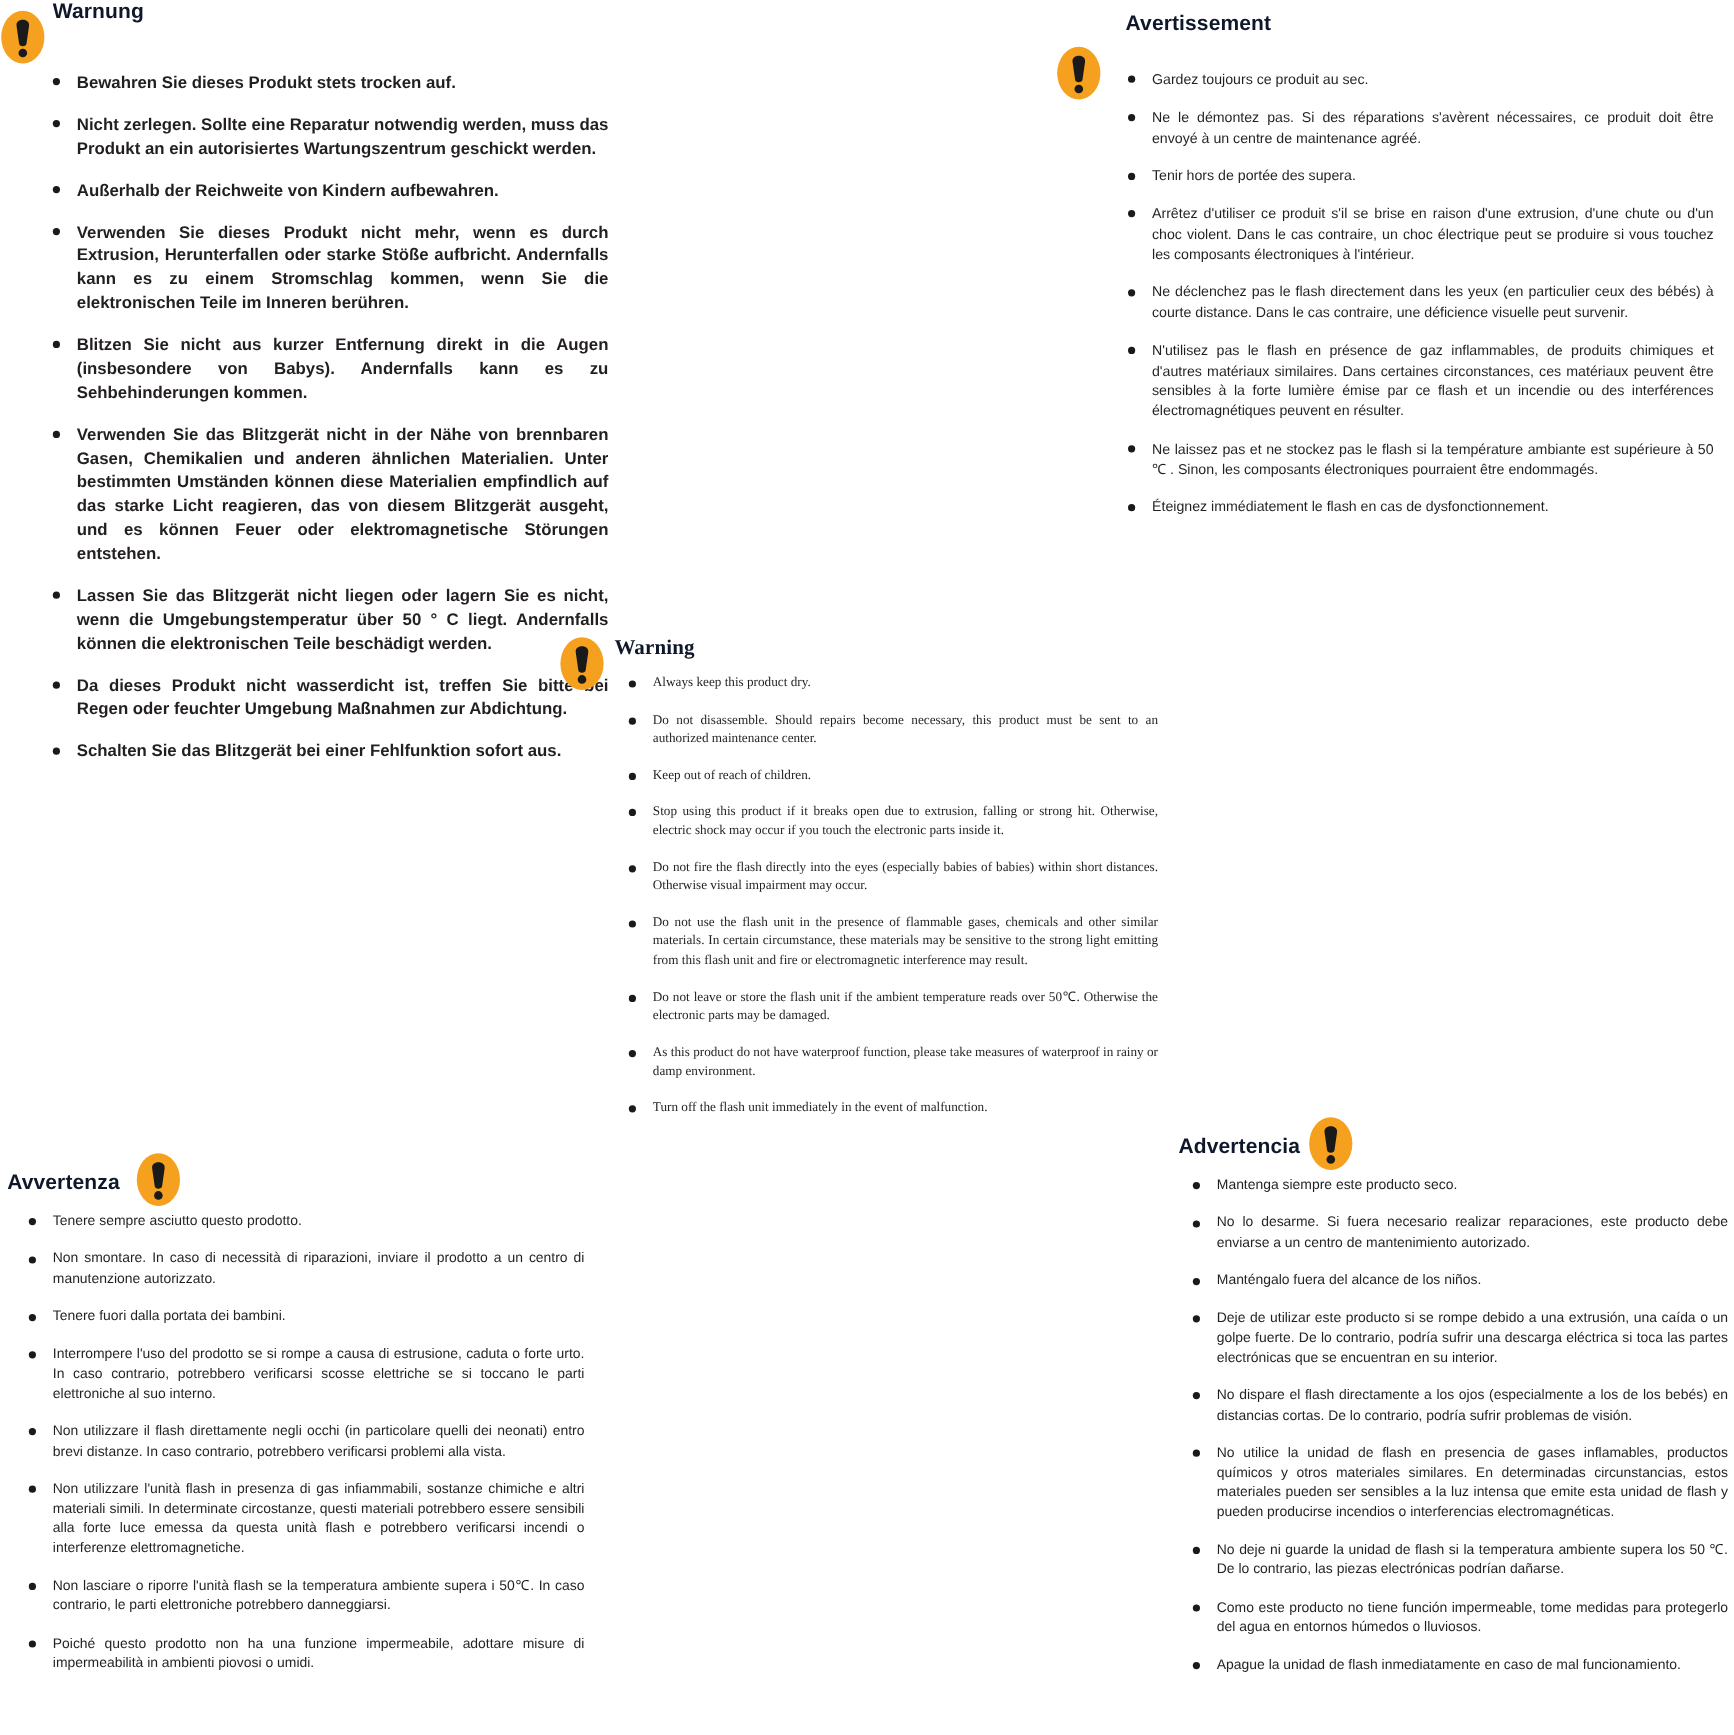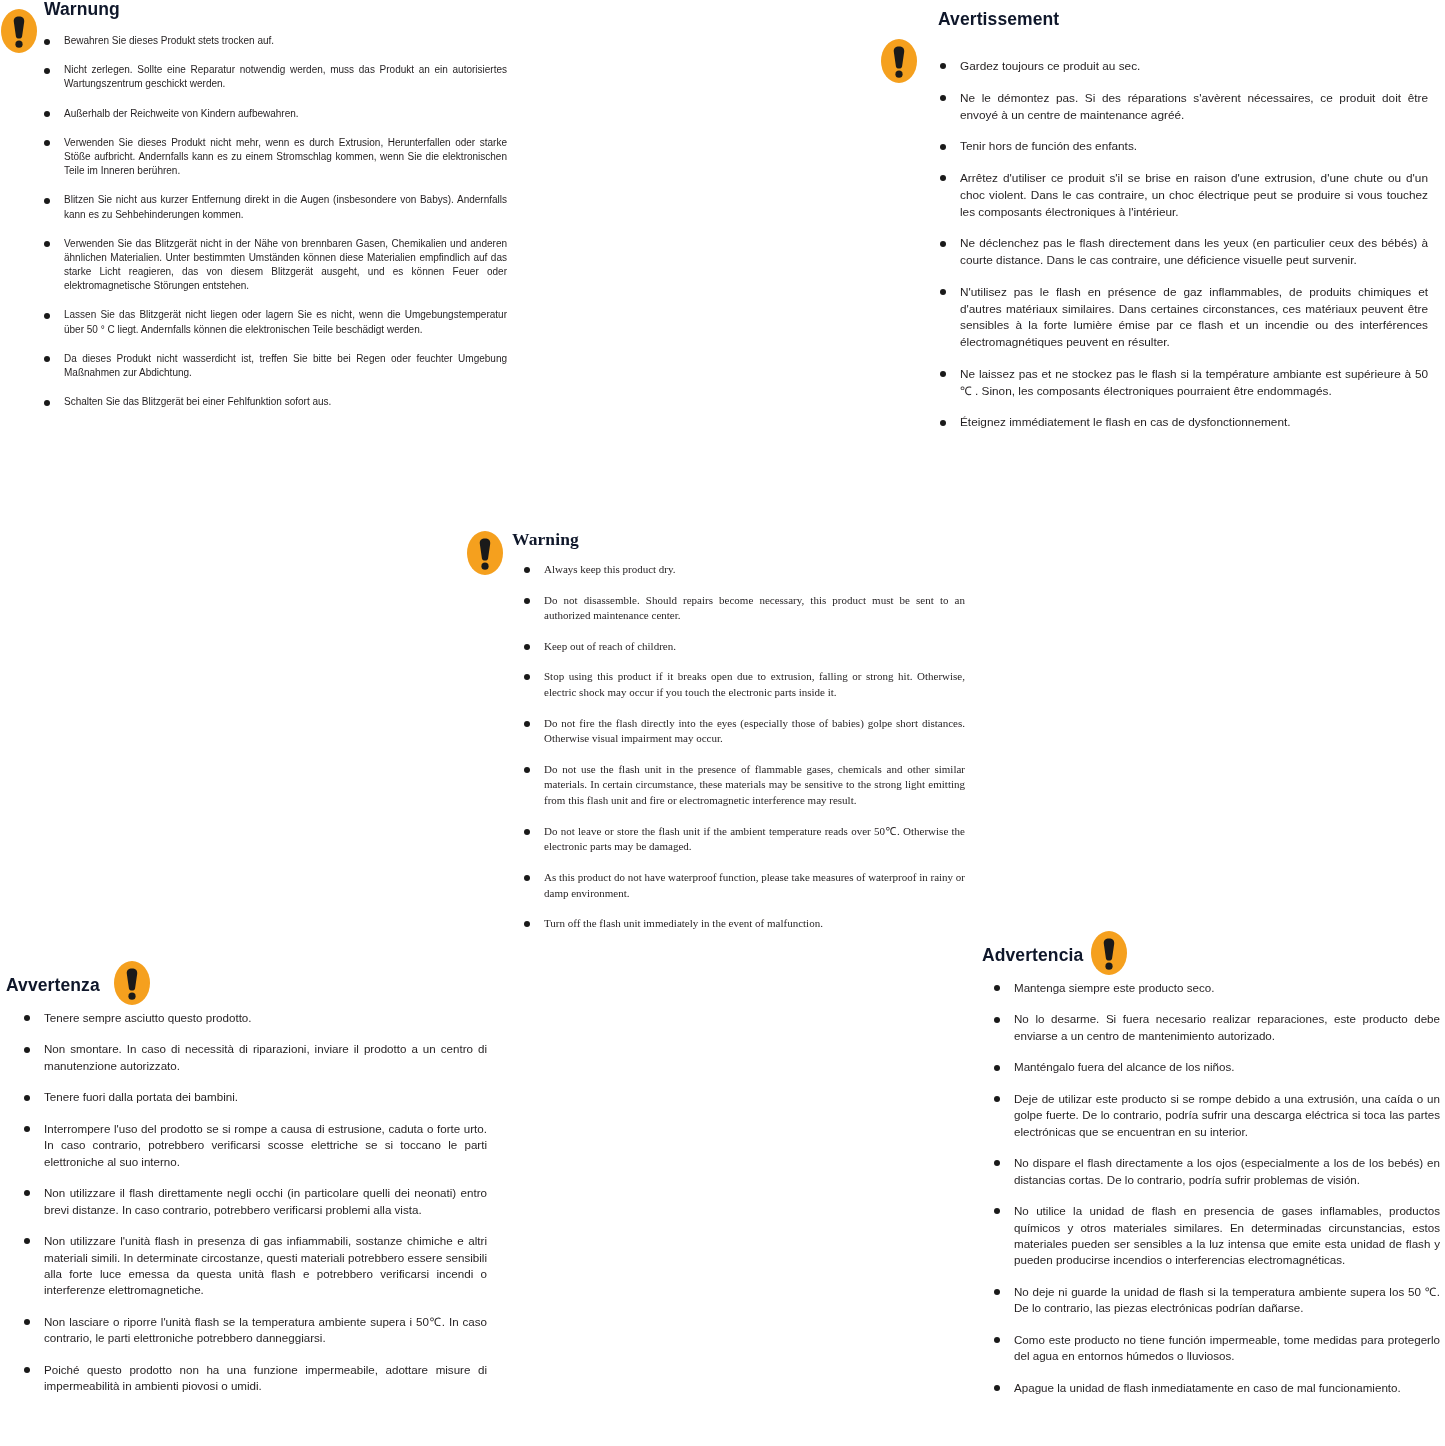--- a/index.html
+++ b/index.html
@@ -65,21 +65,21 @@
   }
   
   ul.bullets > li .txt { display: inline; }
 
   
   #panel-de {
     left: 0px; top: 0px; width: 515px;
   }
   #panel-de .warn-icon { left: 0px; top: 8px; }
   #panel-de .warn-title { margin-left: 44px; }
-  #panel-de .bullets { margin-top: 4px; margin-left: 42px; width: 465px; font-size: 10px; }
+  #panel-de .bullets { margin-top: 29px; margin-left: 42px; width: 465px; font-size: 14px; font-weight: bold; }
 
   #panel-fr {
     left: 880px; top: 10px; width: 565px;
   }
   #panel-fr .warn-icon { left: 0px; top: 28px; }
   #panel-fr .warn-title { margin-left: 58px; }
   #panel-fr .bullets { margin-top: 18px; margin-left: 58px; width: 490px; font-size: 11.8px; }
 
   #panel-en {
     left: 462px; top: 530px; width: 520px; font-family: Liberation Serif, serif;
@@ -138,21 +138,21 @@
         <ellipse cx="19" cy="23" rx="18" ry="22" fill="#F5A01E"></ellipse>
         <path d="M19 8.5 c3.4 0 5.6 1.9 5.2 5.2 l-2.1 14.6 c-0.2 1.5 -1.3 2.3 -3.1 2.3 c-1.8 0 -2.9 -0.8 -3.1 -2.3 l-2.1 -14.6 c-0.4 -3.3 1.8 -5.2 5.2 -5.2 z" fill="#1a1a1a"></path>
         <ellipse cx="19" cy="36.2" rx="3.6" ry="3.6" fill="#1a1a1a"></ellipse>
       </svg>
     </span>
     <h2 class="warn-title">Avertissement</h2>
   </div>
   <ul class="bullets">
     <li><span class="txt">Gardez toujours ce produit au sec.</span></li>
     <li><span class="txt">Ne le démontez pas. Si des réparations s'avèrent nécessaires, ce produit doit être envoyé à un centre de maintenance agréé.</span></li>
-    <li><span class="txt">Tenir hors de función des enfants.</span></li>
+    <li><span class="txt">Tenir hors de portée des supera.</span></li>
     <li><span class="txt">Arrêtez d'utiliser ce produit s'il se brise en raison d'une extrusion, d'une chute ou d'un choc violent. Dans le cas contraire, un choc électrique peut se produire si vous touchez les composants électroniques à l'intérieur.</span></li>
     <li><span class="txt">Ne déclenchez pas le flash directement dans les yeux (en particulier ceux des bébés) à courte distance. Dans le cas contraire, une déficience visuelle peut survenir.</span></li>
     <li><span class="txt">N'utilisez pas le flash en présence de gaz inflammables, de produits chimiques et d'autres matériaux similaires. Dans certaines circonstances, ces matériaux peuvent être sensibles à la forte lumière émise par ce flash et un incendie ou des interférences électromagnétiques peuvent en résulter.</span></li>
     <li><span class="txt">Ne laissez pas et ne stockez pas le flash si la température ambiante est supérieure à 50 ℃ . Sinon, les composants électroniques pourraient être endommagés.</span></li>
     <li><span class="txt">Éteignez immédiatement le flash en cas de dysfonctionnement.</span></li>
   </ul>
 </div>
 
 <div class="panel" id="panel-en">
   <div class="title-wrap">
@@ -163,21 +163,21 @@
         <ellipse cx="19" cy="36.2" rx="3.6" ry="3.6" fill="#1a1a1a"></ellipse>
       </svg>
     </span>
     <h2 class="warn-title">Warning</h2>
   </div>
   <ul class="bullets">
     <li><span class="txt">Always keep this product dry.</span></li>
     <li><span class="txt">Do not disassemble. Should repairs become necessary, this product must be sent to an authorized maintenance center.</span></li>
     <li><span class="txt">Keep out of reach of children.</span></li>
     <li><span class="txt">Stop using this product if it breaks open due to extrusion, falling or strong hit. Otherwise, electric shock may occur if you touch the electronic parts inside it.</span></li>
-    <li><span class="txt">Do not fire the flash directly into the eyes (especially those of babies) golpe short distances. Otherwise visual impairment may occur.</span></li>
+    <li><span class="txt">Do not fire the flash directly into the eyes (especially babies of babies) within short distances. Otherwise visual impairment may occur.</span></li>
     <li><span class="txt">Do not use the flash unit in the presence of flammable gases, chemicals and other similar materials. In certain circumstance, these materials may be sensitive to the strong light emitting from this flash unit and fire or electromagnetic interference may result.</span></li>
     <li><span class="txt">Do not leave or store the flash unit if the ambient temperature reads over 50℃. Otherwise the electronic parts may be damaged.</span></li>
     <li><span class="txt">As this product do not have waterproof function, please take measures of waterproof in rainy or damp environment.</span></li>
     <li><span class="txt">Turn off the flash unit immediately in the event of malfunction.</span></li>
   </ul>
 </div>
 
 <div class="panel" id="panel-it">
   <div class="title-wrap">
     <span class="warn-icon">

